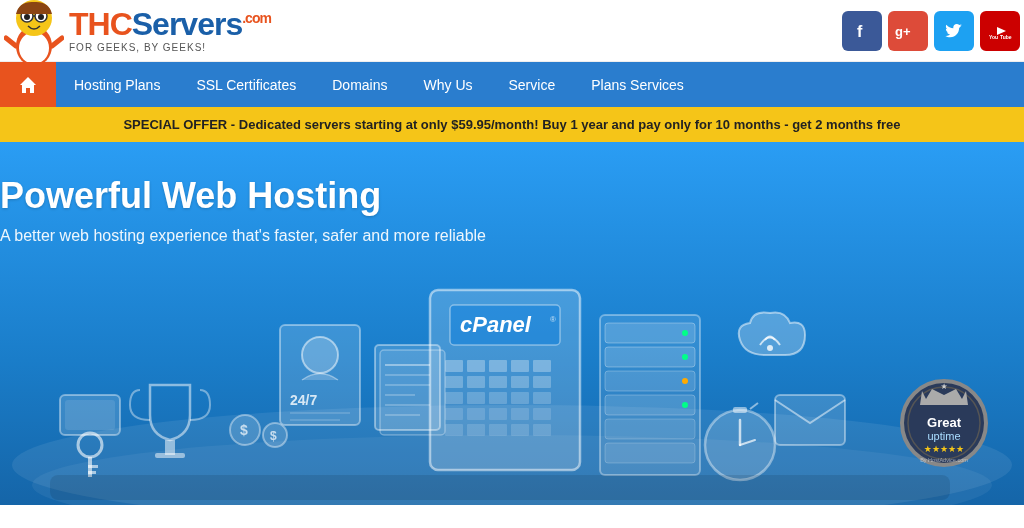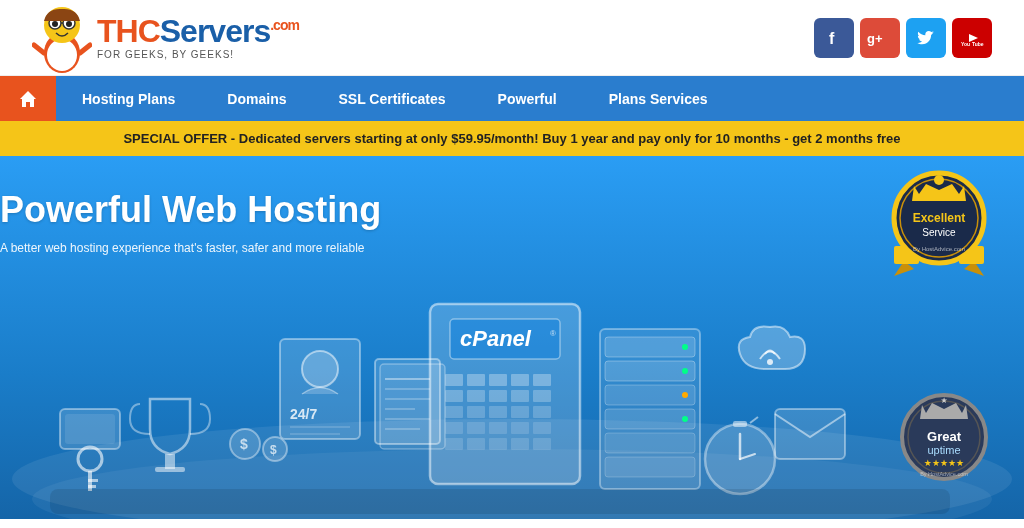--- a/index.html
+++ b/index.html
@@ -4,22 +4,22 @@
   <style>
     * { margin: 0; padding: 0; box-sizing: border-box; }
     body { font-family: Arial, sans-serif; width: 1024px; height: 528px; overflow: hidden; background: #fff; }
 
     
     #header {
       display: flex;
       align-items: center;
       justify-content: space-between;
       background: #fff;
-      padding: 8px 32px;
-      height: 76px;
+      padding: 8px 4px;
+      height: 62px;
       border-bottom: 1px solid #eee;
     }
     #logo-area {
       display: flex;
       align-items: center;
     }
     #logo-mascot {
       width: 60px;
       height: 70px;
       margin-right: 5px;
@@ -80,24 +80,24 @@
       background: #e8531e;
       display: flex;
       align-items: center;
       justify-content: center;
       padding: 0 18px;
       cursor: pointer;
     }
     .nav-item {
       display: flex;
       align-items: center;
-      padding: 0 26px;
+      padding: 0 18px;
       color: #fff;
       font-size: 14px;
-      font-weight: 700;
+      font-weight: 400;
       cursor: pointer;
       white-space: nowrap;
       transition: background 0.2s;
     }
 
     
     #special-offer {
       background: #f5c518;
       color: #222;
       text-align: center;
@@ -125,21 +125,21 @@
     #hero-title {
       color: #fff;
       font-size: 36px;
       font-weight: 800;
       text-align: center;
       margin-bottom: 10px;
       text-shadow: 0 1px 3px rgba(0,0,0,0.2);
     }
     #hero-subtitle {
       color: rgba(255,255,255,0.92);
-      font-size: 12px;
+      font-size: 16px;
       text-align: center;
       margin-bottom: 20px;
     }
 
     
     #hero-illustration {
       position: absolute;
       bottom: 0;
       left: 0;
       right: 0;
@@ -232,23 +232,24 @@
   </div>
 </div>
 
 <nav id="navbar">
   <div class="nav-home">
     <svg width="20" height="20" viewBox="0 0 20 20">
       <path d="M10 2 L2 10 L4 10 L4 18 L8 18 L8 13 L12 13 L12 18 L16 18 L16 10 L18 10 Z" fill="white"></path>
     </svg>
   </div>
   <div class="nav-item">Hosting Plans</div>
+  <div class="nav-item">SSL Certificates</div>
   <div class="nav-item">Domains</div>
-  <div class="nav-item">SSL Certificates</div>
-  <div class="nav-item">Powerful</div>
+  <div class="nav-item">Why Us</div>
+  <div class="nav-item">Service</div>
   <div class="nav-item">Plans Services</div>
 </nav>
 
 <div id="special-offer">
   <span>SPECIAL OFFER - Dedicated servers starting at only $59.95/month! Buy 1 year and pay only for 10 months - get 2 months free</span>
 </div>
 
 <div id="hero">
   <h1 id="hero-title">Powerful Web Hosting</h1>
   <p id="hero-subtitle">A better web hosting experience that's faster, safer and more reliable</p>
@@ -378,48 +379,20 @@
 
       <g transform="translate(775,100)">
         <rect x="0" y="10" width="70" height="50" rx="5" fill="rgba(255,255,255,0.15)" stroke="rgba(255,255,255,0.4)" stroke-width="2"></rect>
         <path d="M0 15 L35 38 L70 15" stroke="rgba(255,255,255,0.5)" stroke-width="2" fill="none"></path>
       </g>
 
       <rect x="50" y="190" width="900" height="25" rx="8" fill="rgba(0,0,0,0.1)"></rect>
     </svg>
   </div>
 
-  <div id="badge-excellent">
-    <svg viewBox="0 0 110 110" xmlns="http://www.w3.org/2000/svg">
-
-      <polygon points="20,95 10,110 30,103" fill="#c9900a"></polygon>
-
-      <polygon points="90,95 100,110 80,103" fill="#c9900a"></polygon>
-
-      <rect x="10" y="80" width="25" height="18" rx="2" fill="#f5c518"></rect>
-
-      <rect x="75" y="80" width="25" height="18" rx="2" fill="#f5c518"></rect>
-
-      <circle cx="55" cy="52" r="45" fill="#1a2a4a"></circle>
-
-      <circle cx="55" cy="52" r="45" fill="none" stroke="#f5c518" stroke-width="5"></circle>
-
-      <circle cx="55" cy="52" r="39" fill="none" stroke="#c9900a" stroke-width="1.5"></circle>
-
-      <polygon points="35,28 42,18 55,24 68,18 75,28 80,20 82,35 28,35 30,20" fill="#f5c518"></polygon>
-
-      <circle cx="55" cy="14" r="5" fill="#f5c518"></circle>
-
-      <text x="55" y="56" fill="#f5c518" font-size="12" font-weight="bold" font-family="Arial" text-anchor="middle">Excellent</text>
-
-      <text x="55" y="70" fill="white" font-size="10" font-family="Arial" text-anchor="middle">Service</text>
-
-      <text x="55" y="85" fill="rgba(255,255,255,0.6)" font-size="6" font-family="Arial" text-anchor="middle">By HostAdvice.com</text>
-    </svg>
-  </div>
 
   <div id="badge-uptime">
     <svg viewBox="0 0 100 100" xmlns="http://www.w3.org/2000/svg">
 
       <circle cx="50" cy="48" r="42" fill="#2a3a5a"></circle>
 
       <circle cx="50" cy="48" r="42" fill="none" stroke="#888" stroke-width="4"></circle>
 
       <circle cx="50" cy="48" r="36" fill="none" stroke="#555" stroke-width="1.5"></circle>
 

